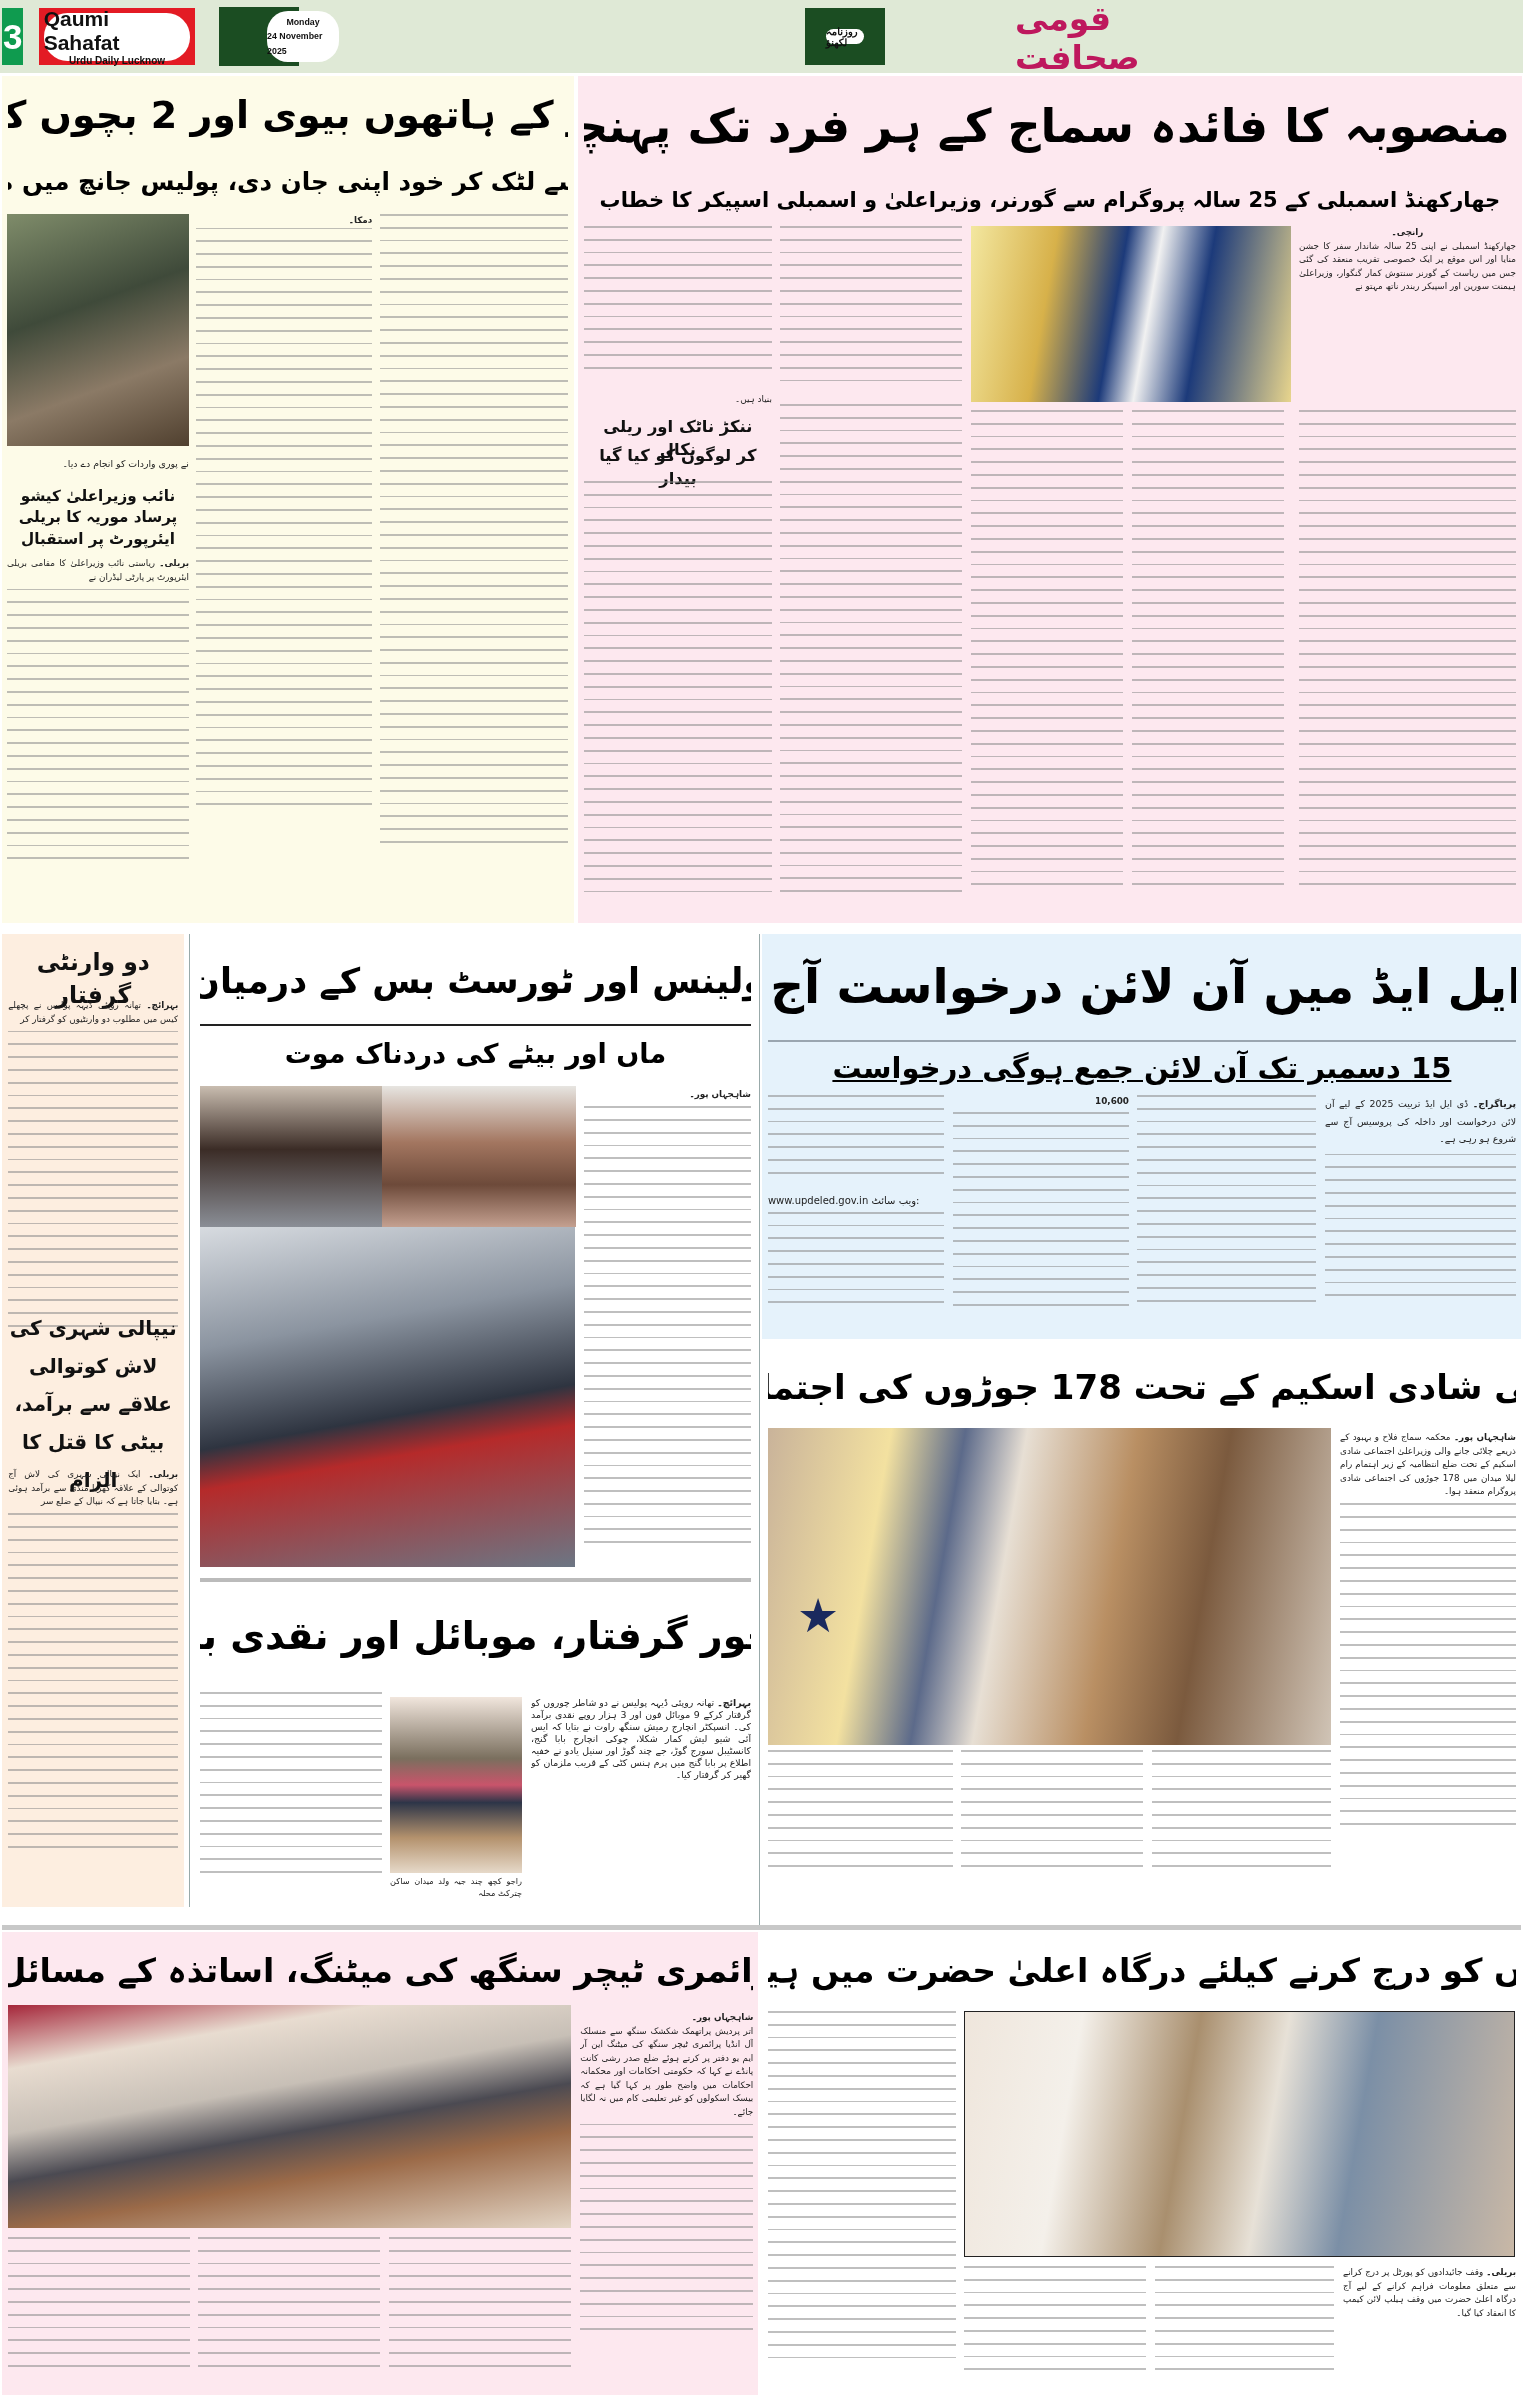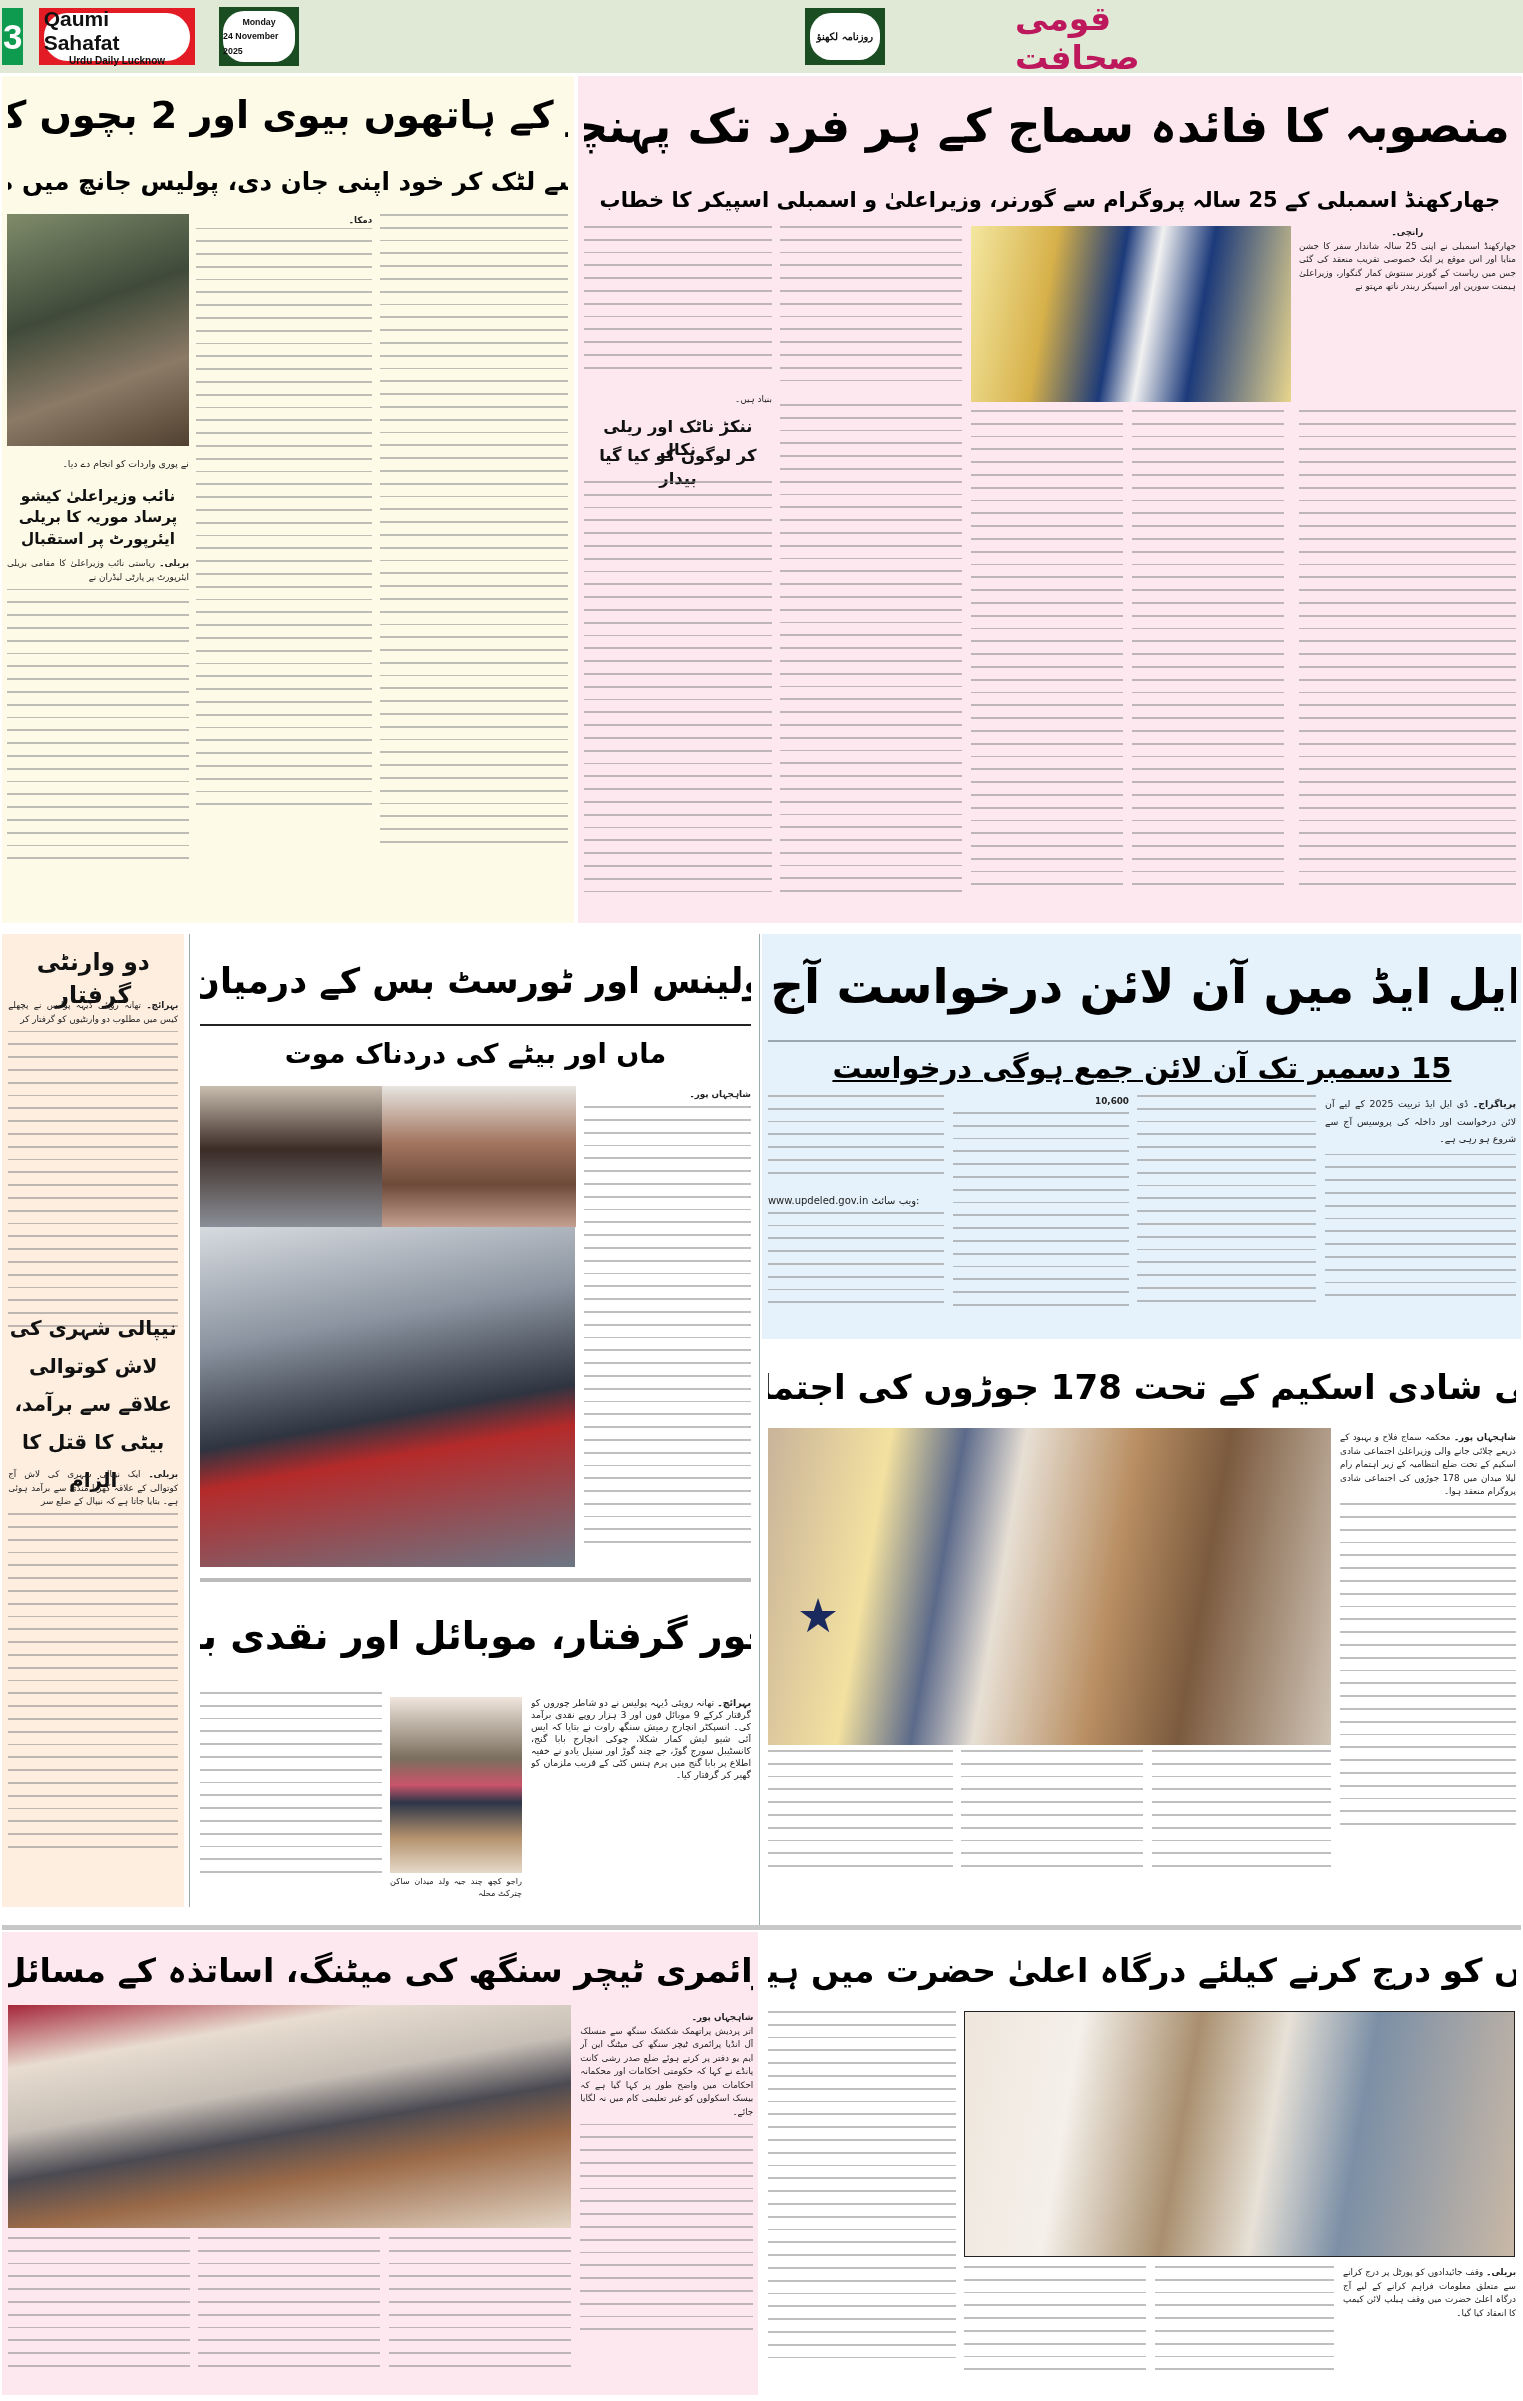--- a/index.html
+++ b/index.html
@@ -8,22 +8,22 @@
   .abs{position:absolute;}
   .urdu{font-family:"DejaVu Sans",sans-serif;}
   
   .masthead{left:0;top:0;width:1524px;height:73px;background:#dfe9d6;}
   .pagenum{left:2.3px;top:8.2px;width:21px;height:57px;background:#0f9b4f;color:#fff;font:bold 35px "Liberation Sans",sans-serif;display:flex;align-items:center;justify-content:center;}
   .namebox{left:39px;top:8.2px;width:156px;height:57px;background:#e31b24;padding:4.7px;}
   .namebox-inner{width:100%;height:100%;background:#fff;border-radius:23.5px;display:flex;flex-direction:column;align-items:center;justify-content:center;}
   .namebox .t1{font:bold 21px "Liberation Sans",sans-serif;}
   .namebox .t2{font:bold 10px "Liberation Sans",sans-serif;}
   .datebox{left:219px;top:7px;width:80px;height:59px;background:#1b4d22;padding:4.1px;}
-  .datebox-inner{width:100%;height:100%;background:#fff;border-radius:21px;display:flex;flex-direction:column;align-items:center;justify-content:center;font:bold 8.8px "Liberation Sans",sans-serif;line-height:1.6;}
-  .roznama{left:805px;top:8.2px;width:80px;height:57px;background:#1b4d22;padding:5px;}
+  .datebox-inner{width:100%;height:100%;background:#fff;border-radius:21px;display:flex;flex-direction:column;align-items:center;justify-content:center;font:bold 8.8px "Liberation Sans",sans-serif;line-height:1.6;margin-left:44px;}
+  .roznama{left:805px;top:8.2px;width:80px;height:57px;background:#1b4d22;padding:21px;}
   .roznama-inner{width:100%;height:100%;background:#fff;border-radius:21px;display:flex;align-items:center;justify-content:center;font:bold 10px "DejaVu Serif",serif;}
   .urdu-logo{left:1015px;top:11.7px;width:152px;height:52px;color:#be185d;font:bold 33px "DejaVu Sans",sans-serif;display:flex;align-items:center;justify-content:center;}
   
   .sec{position:absolute;}
   .hl{font-weight:bold;color:#000;display:flex;align-items:center;justify-content:center;direction:rtl;text-align:center;white-space:nowrap;overflow:hidden;}
   .col{position:absolute;direction:rtl;text-align:justify;font-size:8.8px;line-height:13.5px;color:#222;overflow:hidden;}
   .dateline{font-weight:bold;}
   .photo{position:absolute;overflow:hidden;}
   .rule{position:absolute;background:#999;}
   .vrule{position:absolute;width:1.2px;background:#9aa;}

